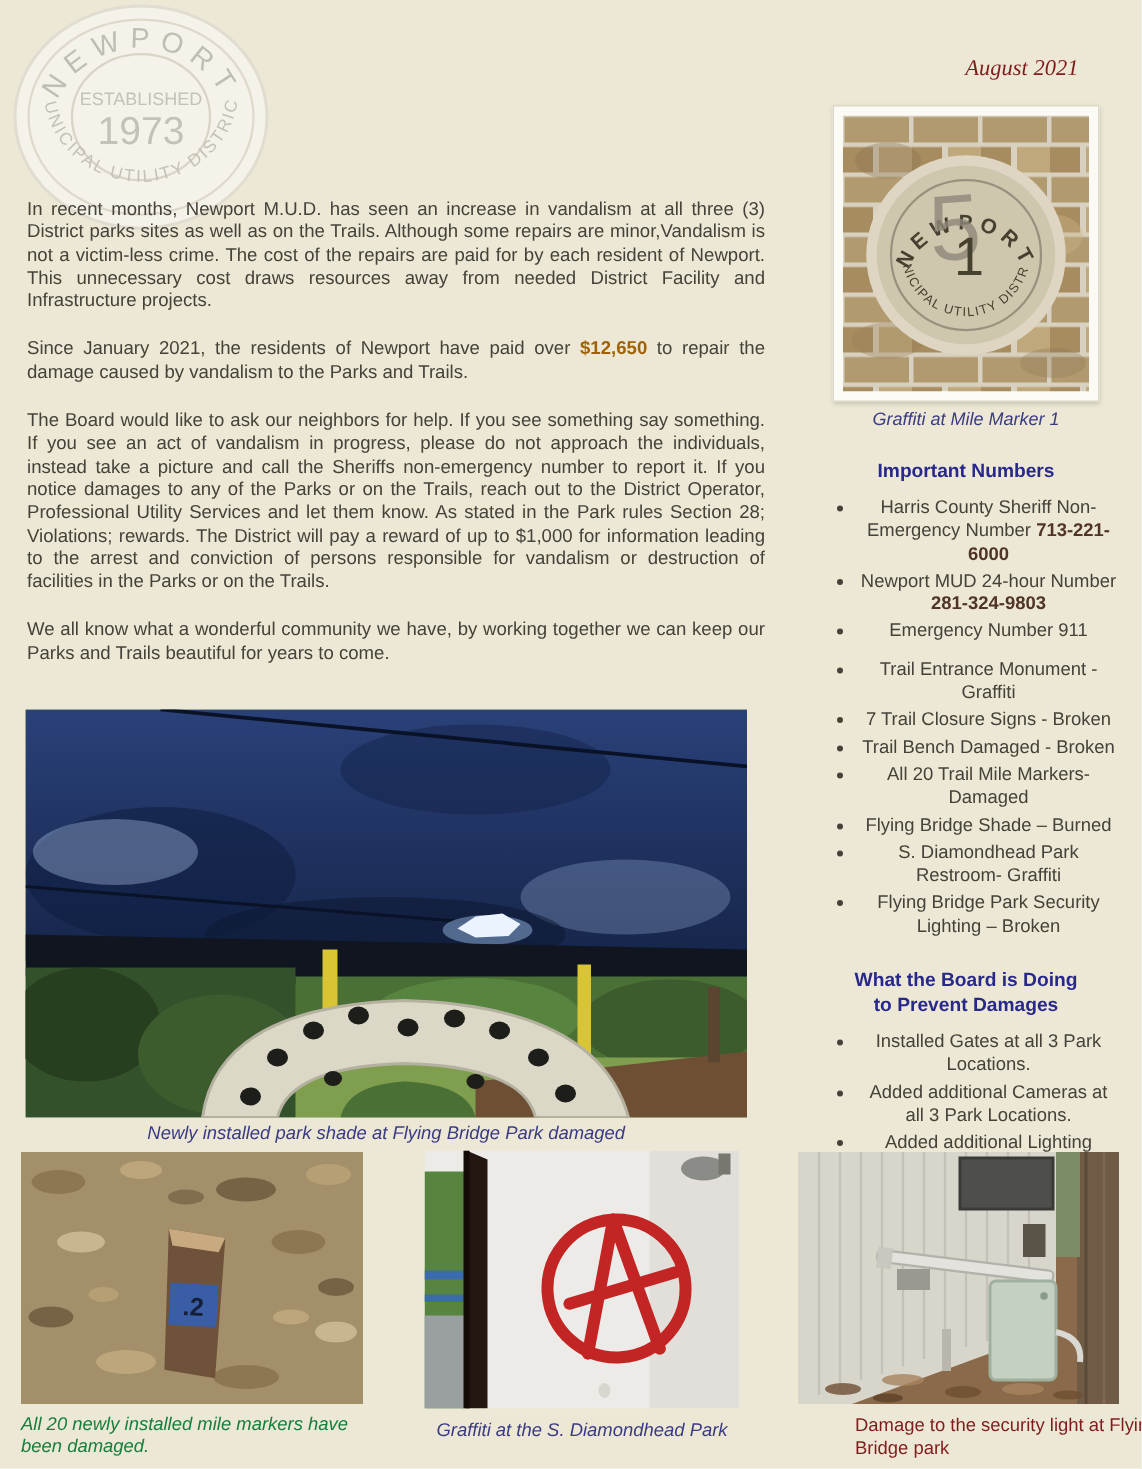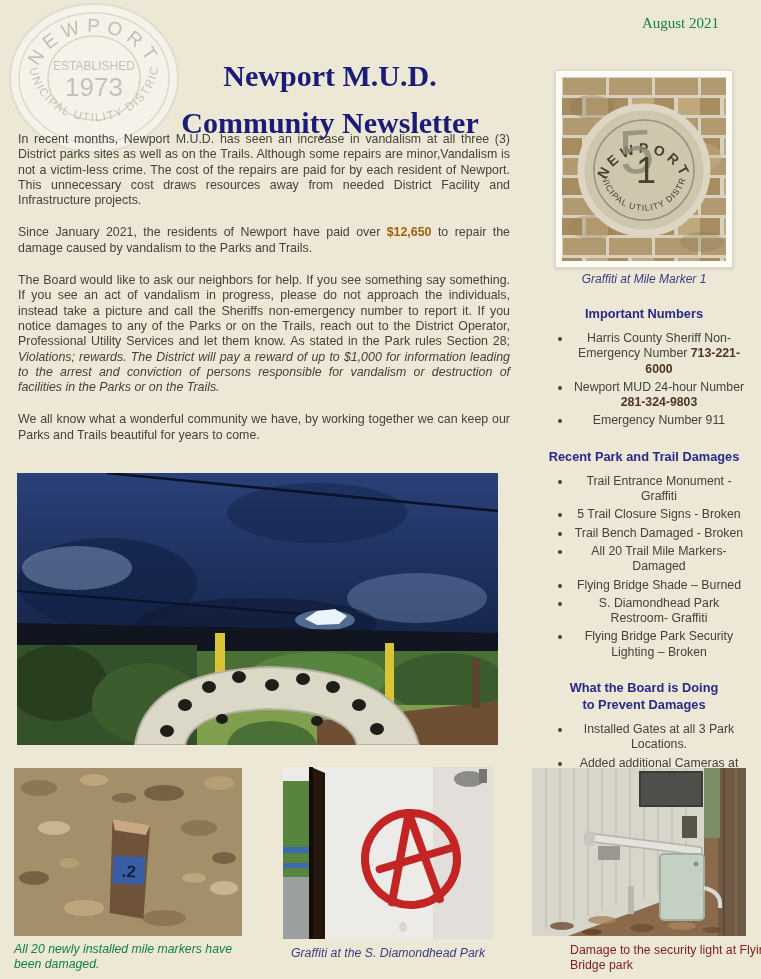--- a/index.html
+++ b/index.html
@@ -1,32 +1,32 @@
 <!DOCTYPE html>
 <html><head>
 <meta charset="utf-8">
 <style>
   html,body{margin:0;padding:0;}
   .page{position:relative;width:761px;height:979px;background:#ece8d5;
         font-family:"Liberation Sans",sans-serif;color:#45423a;overflow:hidden;}
 
   
   .logo{position:absolute;top:2px;left:8px;width:172px;height:152px;}
-  .date{position:absolute;top:15px;right:42px;font-family:"Liberation Serif",serif;
-        font-size:15px;color:#15803d;}
+  .date{position:absolute;top:38px;right:42px;font-family:"Liberation Serif",serif;
+        font-style:italic;font-size:15px;color:#7f1d1d;}
   .title-block{position:absolute;top:52px;left:110px;width:440px;text-align:center;
         font-family:"Liberation Serif",serif;font-weight:bold;font-size:30px;
         line-height:47px;color:#1b1b78;}
 
   
   .article{position:absolute;top:132px;left:18px;width:492px;font-size:12.4px;
         line-height:15.3px;text-align:justify;}
   .article p{margin:0 0 17px 0;}
   .amount{color:#a16207;font-weight:bold;}
-  .italic-seg{font-style:italic;}
+  .italic-seg{}
 
   
   .sidebar{position:absolute;top:70px;left:542px;width:204px;}
   .photo-frame{background:#fbfaf5;border:1px solid #ddd8c8;padding:6px;width:164px;
         margin:0 auto;box-shadow:0 1px 3px rgba(0,0,0,0.15);}
   .caption{font-style:italic;color:#3b3b85;font-size:12px;text-align:center;margin-top:4px;}
   .side-h{color:#28288c;font-weight:bold;font-size:12.8px;text-align:center;margin-top:20px;}
   .side-h2{margin-top:2px;}
   .sidebar ul{margin:10px 0 0 0;padding-left:30px;font-size:12.3px;line-height:15.3px;text-align:center;}
   .sidebar li{margin-bottom:3px;}
@@ -67,24 +67,20 @@
       <text x="86" y="68" text-anchor="middle" font-family="Liberation Sans, sans-serif" font-size="12" fill="#c4c2b6">ESTABLISHED</text>
       <text x="86" y="94" text-anchor="middle" font-family="Liberation Sans, sans-serif" font-size="26" fill="#c4c2b6">1973</text>
       <text font-family="Liberation Sans, sans-serif" font-size="11.5" fill="#c4c2b6" letter-spacing="1.5">
         <textPath href="#sealBottom" startOffset="50%" text-anchor="middle">MUNICIPAL UTILITY DISTRICT</textPath>
       </text>
     </svg>
   </div>
 
   <div class="date">August 2021</div>
 
-  <div class="title-block">
-    <div>Newport M.U.D.</div>
-    <div>Community Newsletter</div>
-  </div>
 
   <div class="article">
     <p>In recent months, Newport M.U.D. has seen an increase in vandalism at all  three (3) District parks sites as well as on the Trails. Although some repairs are minor,Vandalism is not a victim-less crime. The cost of the repairs are paid  for by each resident of Newport. This unnecessary cost  draws resources away from needed District Facility and Infrastructure projects.</p>
     <p><span>Since January 2021,  the residents of Newport have paid over </span><span class="amount">$12,650</span><span> to repair the damage caused by vandalism to the Parks and Trails.</span></p>
     <p><span>The Board would like to ask our neighbors for help. If you see something say something. If you see an act of vandalism in progress, please do not approach the individuals, instead take a picture and call the Sheriffs non-emergency number to report it. If you notice damages to any of the Parks or on the Trails, reach out to the District Operator, Professional Utility Services and let them know. As stated in the Park rules Section 28; </span><span class="italic-seg">Violations; rewards. The District will pay a reward of up to $1,000 for information leading to the arrest and conviction of persons responsible for vandalism or destruction of facilities in the Parks or on the Trails.</span></p>
     <p>We all know what a wonderful community we have, by working together we can keep our Parks and Trails beautiful for years to come.</p>
   </div>
 
   <div class="sidebar">
     <div class="photo-frame">
@@ -120,24 +116,23 @@
     </div>
     <div class="caption">Graffiti at Mile Marker 1</div>
 
     <div class="side-h">Important Numbers</div>
     <ul>
       <li><span>Harris County Sheriff Non-Emergency Number</span> <span class="phone">713-221-6000</span></li>
       <li><span>Newport MUD  24-hour Number</span> <span class="phone">281-324-9803</span></li>
       <li><span>Emergency Number 911</span></li>
     </ul>
 
-    <div class="side-h">Recent Park and Trail Damages</div>
     <ul>
       <li>Trail Entrance Monument - Graffiti</li>
-      <li>5 Trail Closure Signs - Broken</li>
+      <li>7 Trail Closure Signs - Broken</li>
       <li>Trail Bench Damaged - Broken</li>
       <li>All 20 Trail Mile Markers- Damaged</li>
       <li>Flying Bridge Shade – Burned</li>
       <li>S. Diamondhead Park Restroom- Graffiti</li>
       <li>Flying Bridge Park Security Lighting – Broken</li>
     </ul>
 
     <div class="side-h">
       <div>What the Board is Doing</div>
       <div class="side-h2">to Prevent Damages</div>
@@ -197,20 +192,21 @@
         <ellipse cx="316" cy="214" rx="7" ry="6"></ellipse>
           <ellipse cx="342" cy="232" rx="7" ry="6"></ellipse>
         <ellipse cx="360" cy="256" rx="7" ry="6"></ellipse>
           <ellipse cx="238,252" cy="252" rx="0" ry="0"></ellipse>
         <ellipse cx="205" cy="246" rx="6" ry="5"></ellipse>
           <ellipse cx="300" cy="248" rx="6" ry="5"></ellipse>
       </g>
       <path d="M210,272 Q215,250 253,248 Q295,250 300,272" fill="#4a7036"></path>
     </svg>
   </div>
+  <div class="main-caption">Newly installed park shade at Flying Bridge Park damaged</div>
 
   <div class="photo-bl">
     <svg width="228" height="168" viewBox="0 0 228 168">
       <rect width="228" height="168" fill="#a3906a"></rect>
       <g opacity="0.85">
         <ellipse cx="25" cy="20" rx="18" ry="8" fill="#8a7350"></ellipse>
           <ellipse cx="80" cy="12" rx="14" ry="6" fill="#c2ab80"></ellipse>
         <ellipse cx="150" cy="25" rx="20" ry="8" fill="#6f5c40"></ellipse>
           <ellipse cx="205" cy="15" rx="15" ry="7" fill="#baa276"></ellipse>
         <ellipse cx="40" cy="60" rx="16" ry="7" fill="#d0bd97"></ellipse>

